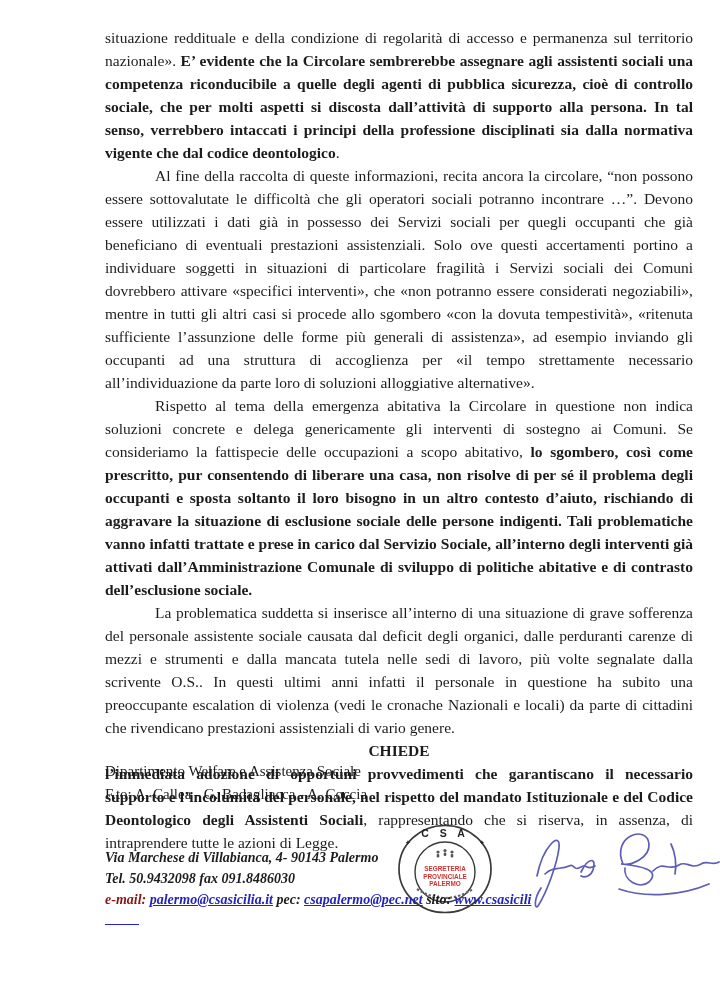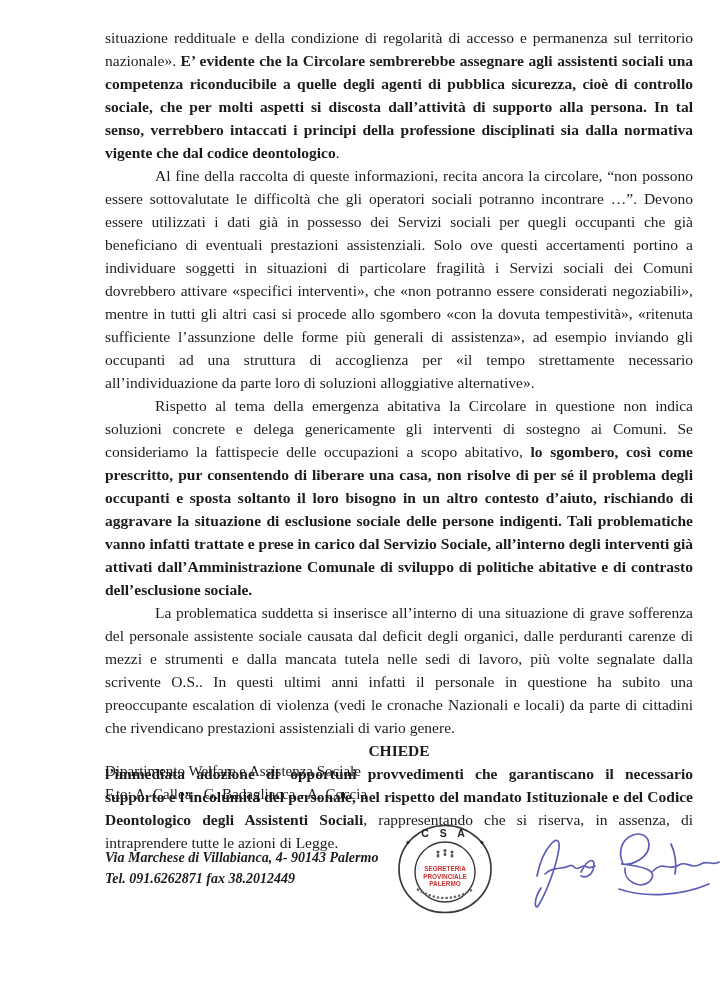--- a/index.html
+++ b/index.html
@@ -124,16 +124,19 @@
       <path d="M58,56 C66,40 74,42 70,54 C68,60 62,62 58,60"></path>
       <path d="M100,48 C88,20 124,8 126,28 C127,42 108,50 98,48 C118,50 138,54 126,66 C116,74 100,64 102,52"></path>
       <path d="M130,55 C140,44 146,56 156,49 C163,44 168,54 178,48 C184,44 190,50 196,46"></path>
       <path d="M148,28 C152,36 154,48 152,58"></path>
       <path d="M96,73 C122,82 158,80 186,68"></path>
     </g>
   </svg>
 
   <div class="footer">
     <div>Via  Marchese di Villabianca, 4- 90143 Palermo</div>
-    <div>Tel. 091.6262871 fax 38.2012449</div>
+    <div>Tel. 50.9432098 fax 091.8486030</div>
+    <div>
+      <span class="email-label">e-mail: </span><a>palermo@csasicilia.it</a><span> pec: </span><a>csapalermo@pec.net</a><span> sito: </span><a>www.csasicili</a><span class="sito-tail"></span>
+    </div>
   </div>
 
 </div>
 
 </body></html>

